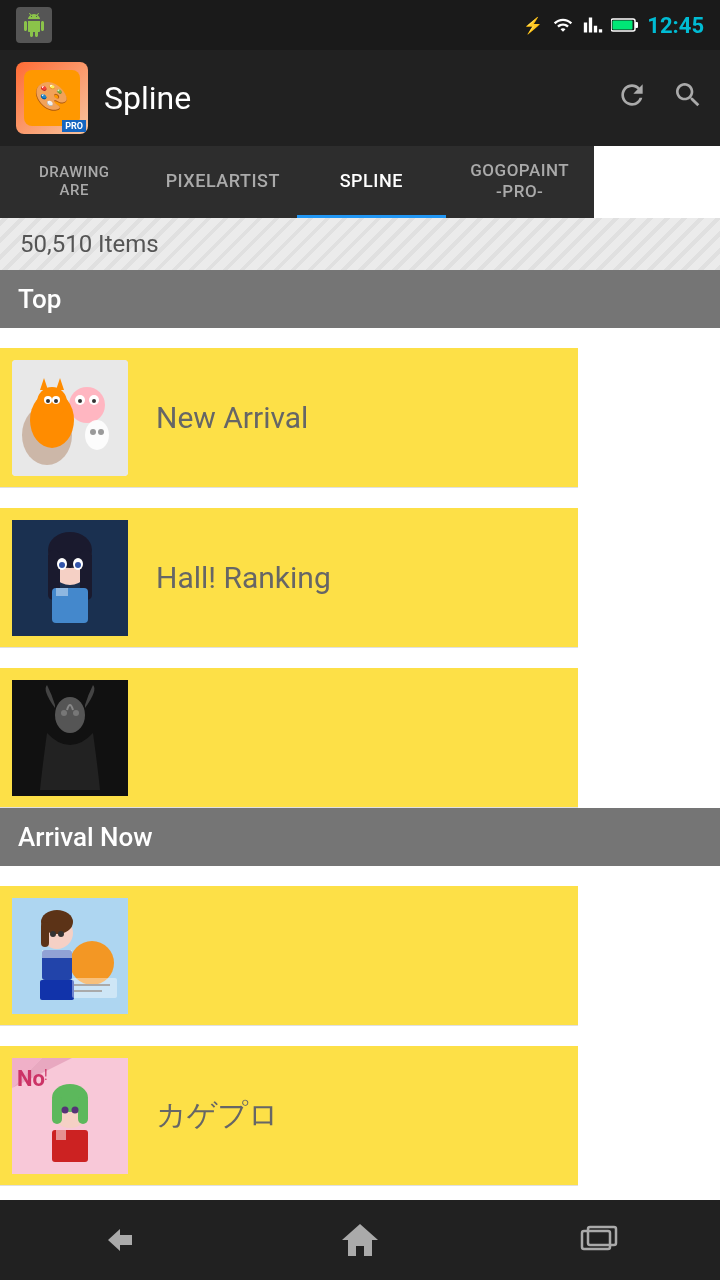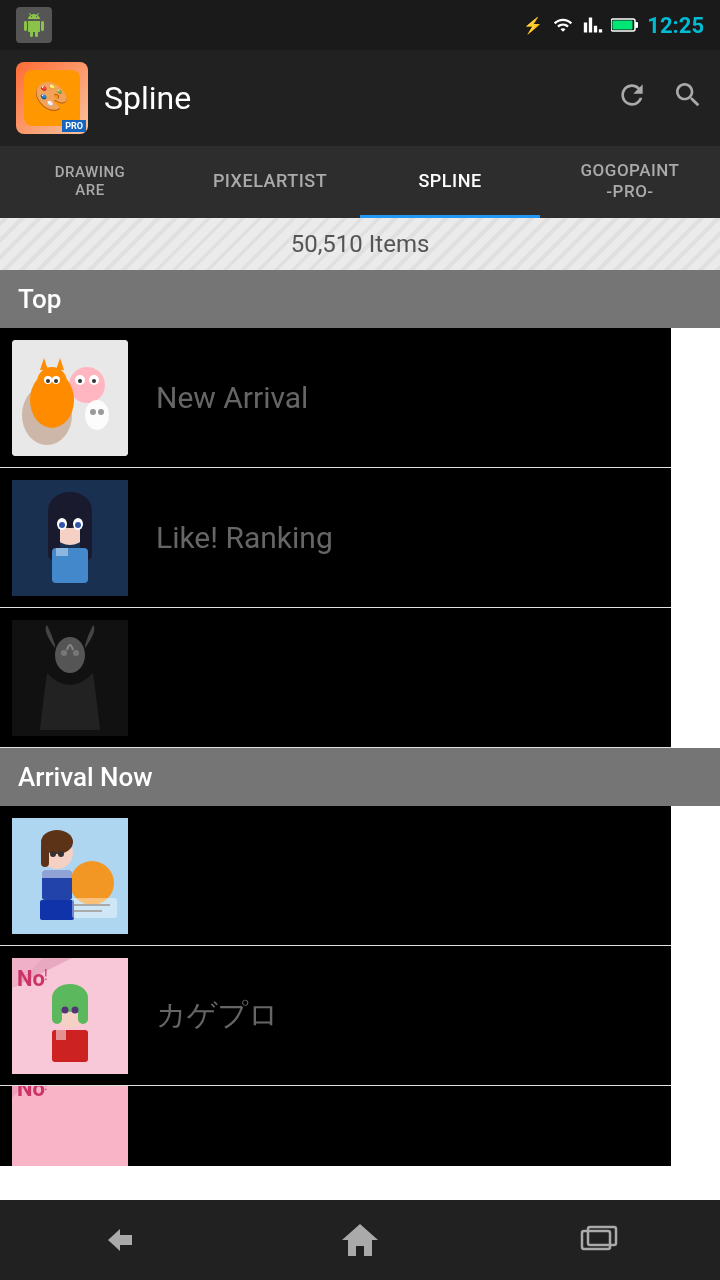--- a/index.html
+++ b/index.html
@@ -91,21 +91,21 @@
       align-items: center;
     }
     .icon-btn {
       color: #ccc;
       font-size: 28px;
       cursor: pointer;
     }
 
     
     .tabs-bar {
-      width: 720px;
+      width: 594px;
       height: 72px;
       background: #2d2d2d;
       display: flex;
       align-items: stretch;
       overflow: hidden;
     }
     .tab-item {
       flex: 1;
       display: flex;
       align-items: center;
@@ -127,21 +127,21 @@
       font-size: 16px;
     }
 
     
     .item-count-bar {
       width: 720px;
       height: 52px;
       background: #e8e8e8;
       display: flex;
       align-items: center;
-      justify-content: center;
+      justify-content: flex-start;
       padding: 0 20px;
     }
     .item-count-text {
       color: #555;
       font-size: 24px;
     }
 
     
     .section-header {
       width: 720px;
@@ -152,28 +152,29 @@
       padding: 16px 18px;
     }
     .section-header-text {
       color: #fff;
       font-size: 26px;
       font-weight: 500;
     }
 
     
     .list-item {
-      width: 671px;
+      width: 578px;
       height: 140px;
-      background: #000000;
+      background: #fde047;
       display: flex;
       align-items: center;
       padding: 0 12px;
       border-bottom: 1px solid #e0e0e0;
       cursor: pointer;
+      margin-top: 20px;
     }
     .list-item-label {
       color: #666;
       font-size: 30px;
       font-weight: 400;
       margin-left: 28px;
     }
 
     
     .thumb-new-arrival {
@@ -295,21 +296,21 @@
 
     <svg width="20" height="20" viewBox="0 0 24 24" fill="white">
       <path d="M1 21h4V9H1v12zm6 0h4V3H7v18zm6 0h4v-8h-4v8zm6 0h4v-4h-4v4z"></path>
     </svg>
 
     <svg width="28" height="20" viewBox="0 0 28 14" fill="none">
       <rect x="0" y="1" width="24" height="12" rx="2" ry="2" stroke="white" stroke-width="1.5" fill="none"></rect>
       <rect x="24" y="4" width="3" height="6" rx="1" ry="1" fill="white"></rect>
       <rect x="1.5" y="2.5" width="20" height="9" rx="1" ry="1" fill="#00e676"></rect>
     </svg>
-    <span class="status-time">12:25</span>
+    <span class="status-time">12:45</span>
   </div>
 </div>
 
 <div class="app-bar">
   <div class="app-logo">
     <svg width="56" height="56" viewBox="0 0 56 56">
 
       <rect width="56" height="56" rx="8" fill="#ff9800"></rect>
       <text x="28" y="36" text-anchor="middle" font-size="28" fill="white">🎨</text>
     </svg>
@@ -389,21 +390,21 @@
 
       <ellipse cx="50" cy="44" rx="5" ry="6" fill="white"></ellipse>
       <ellipse cx="66" cy="44" rx="5" ry="6" fill="white"></ellipse>
       <circle cx="50" cy="45" r="3" fill="#3355aa"></circle>
       <circle cx="66" cy="45" r="3" fill="#3355aa"></circle>
 
       <rect x="40" y="68" width="36" height="35" rx="4" fill="#4488cc"></rect>
       <rect x="44" y="68" width="12" height="8" fill="#ffffff" opacity="0.4"></rect>
     </svg>
   </div>
-  <span class="list-item-label">Like! Ranking</span>
+  <span class="list-item-label">Hall! Ranking</span>
 </div>
 
 <div class="list-item">
   <div class="thumb-hall-of-fame">
     <svg width="116" height="116" viewBox="0 0 116 116">
       <rect width="116" height="116" fill="#111"></rect>
 
       <ellipse cx="58" cy="35" rx="15" ry="18" fill="#555"></ellipse>
 
       <path d="M43,28 Q30,10 35,5 Q40,15 43,25" fill="#444"></path>

